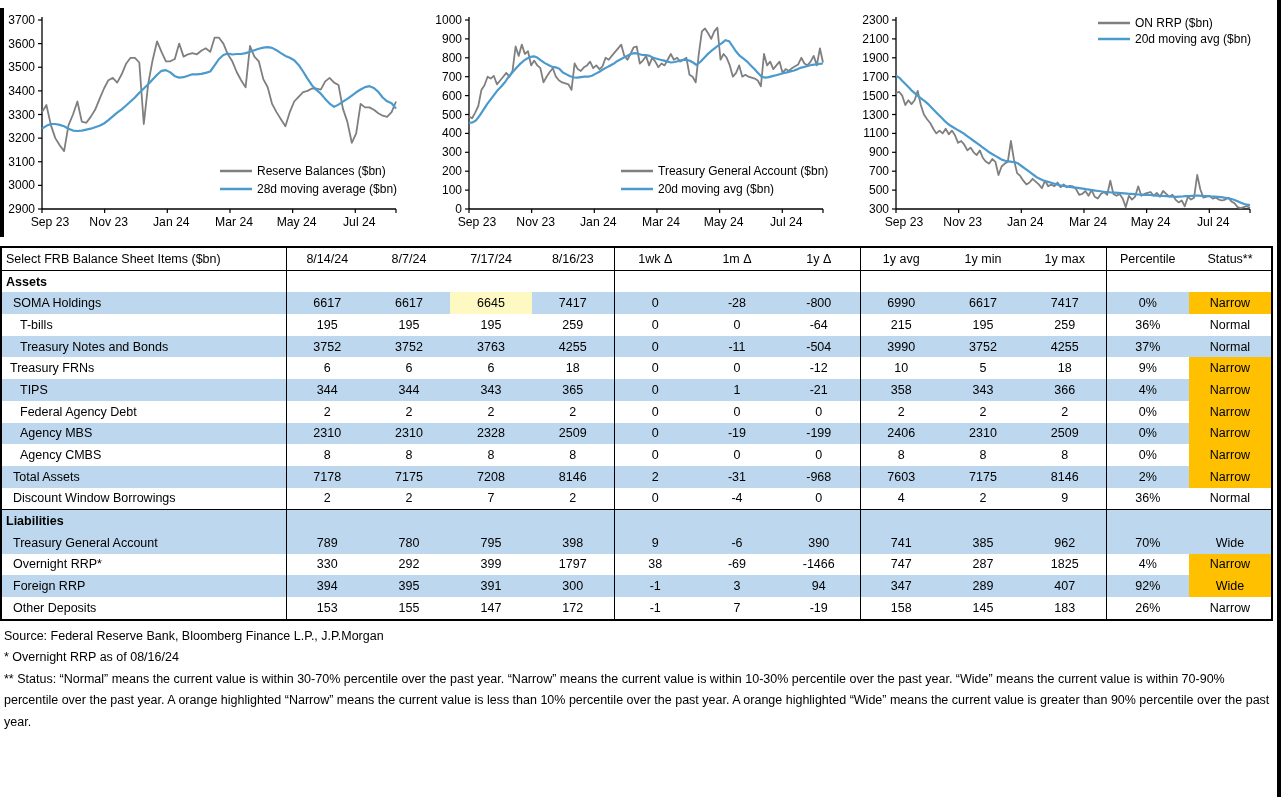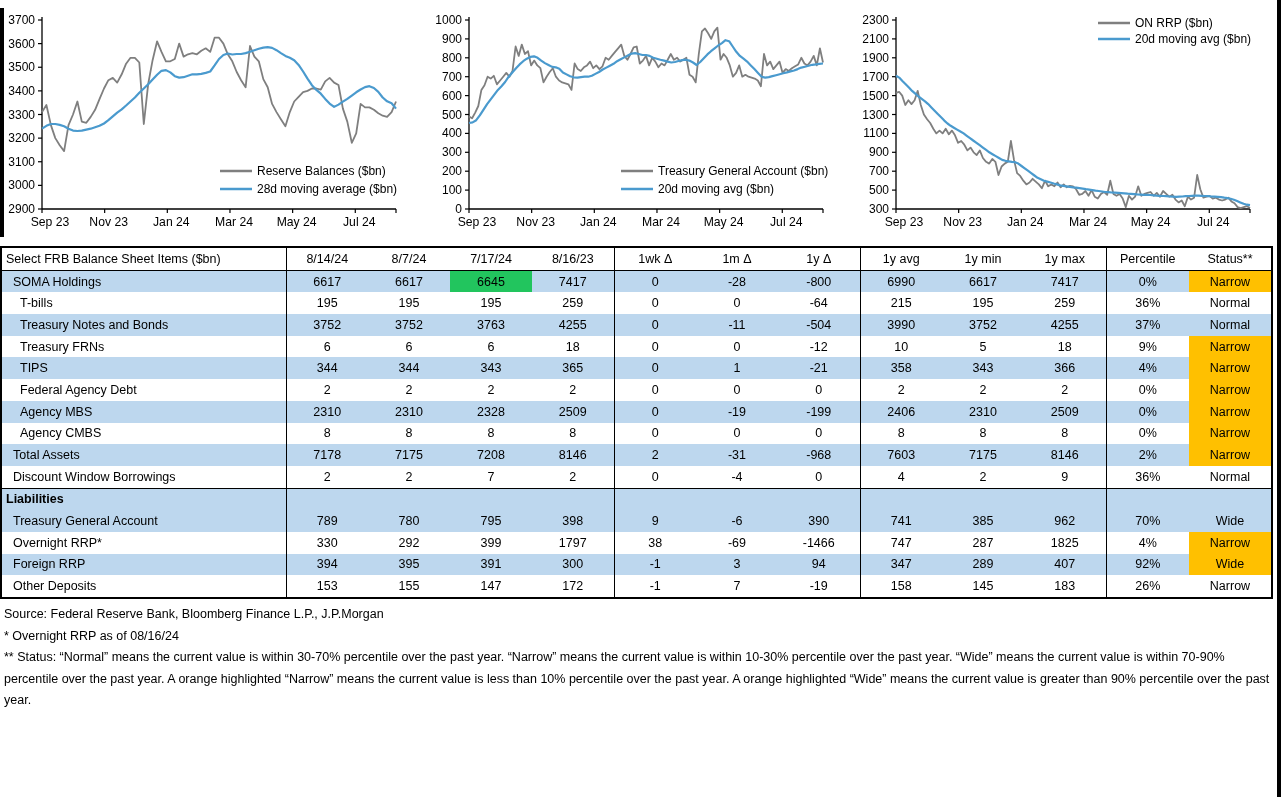--- a/index.html
+++ b/index.html
@@ -194,25 +194,40 @@
         <td class="val gb">8/16/23</td>
         <td class="val">1wk Δ</td>
         <td class="val">1m Δ</td>
         <td class="val gb">1y Δ</td>
         <td class="val">1y avg</td>
         <td class="val">1y min</td>
         <td class="val gb">1y max</td>
         <td class="val">Percentile</td>
         <td class="val">Status**</td>
       </tr>
+      <tr class="sec ">
+        <td class="lbl gb" style="padding-left: 4px;">Assets</td>
+        <td class="val"></td>
+        <td class="val"></td>
+        <td class="val"></td>
+        <td class="val gb"></td>
+        <td class="val"></td>
+        <td class="val"></td>
+        <td class="val gb"></td>
+        <td class="val"></td>
+        <td class="val"></td>
+        <td class="val gb"></td>
+        <td class="val"></td>
+        <td class="val"></td>
+      </tr>
       <tr class="">
         <td class="lbl gb" style="padding-left: 11px; background: rgb(189, 215, 238);">SOMA Holdings</td>
         <td class="val" style="background: rgb(189, 215, 238);">6617</td>
         <td class="val" style="background: rgb(189, 215, 238);">6617</td>
-        <td class="val" style="background: #22c55e;">6645</td>
+        <td class="val" style="background: #fef9c3;">6645</td>
         <td class="val gb" style="background: rgb(189, 215, 238);">7417</td>
         <td class="val" style="background: rgb(189, 215, 238);">0</td>
         <td class="val" style="background: rgb(189, 215, 238);">-28</td>
         <td class="val gb" style="background: rgb(189, 215, 238);">-800</td>
         <td class="val" style="background: rgb(189, 215, 238);">6990</td>
         <td class="val" style="background: rgb(189, 215, 238);">6617</td>
         <td class="val gb" style="background: rgb(189, 215, 238);">7417</td>
         <td class="val" style="background: rgb(189, 215, 238);">0%</td>
         <td class="val" style="background: rgb(255, 192, 0);">Narrow</td>
       </tr>
@@ -240,21 +255,21 @@
         <td class="val" style="background: rgb(189, 215, 238);">0</td>
         <td class="val" style="background: rgb(189, 215, 238);">-11</td>
         <td class="val gb" style="background: rgb(189, 215, 238);">-504</td>
         <td class="val" style="background: rgb(189, 215, 238);">3990</td>
         <td class="val" style="background: rgb(189, 215, 238);">3752</td>
         <td class="val gb" style="background: rgb(189, 215, 238);">4255</td>
         <td class="val" style="background: rgb(189, 215, 238);">37%</td>
         <td class="val" style="background: rgb(189, 215, 238);">Normal</td>
       </tr>
       <tr class="">
-        <td class="lbl gb" style="padding-left: 18px;">Treasury FRNs</td>
+        <td class="lbl gb" style="padding-left: 8px;">Treasury FRNs</td>
         <td class="val">6</td>
         <td class="val">6</td>
         <td class="val">6</td>
         <td class="val gb">18</td>
         <td class="val">0</td>
         <td class="val">0</td>
         <td class="val gb">-12</td>
         <td class="val">10</td>
         <td class="val">5</td>
         <td class="val gb">18</td>

